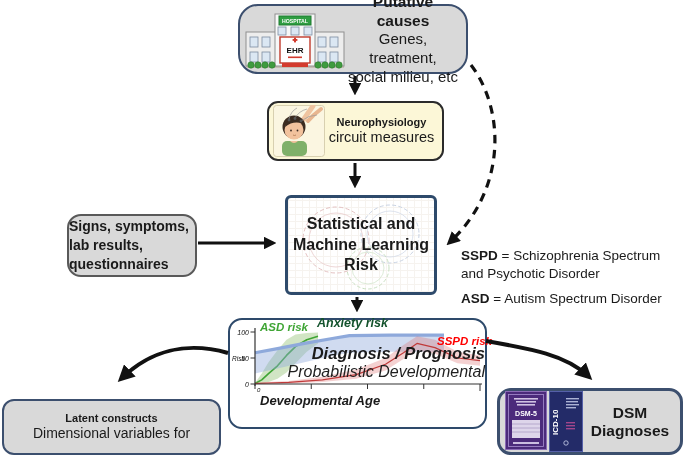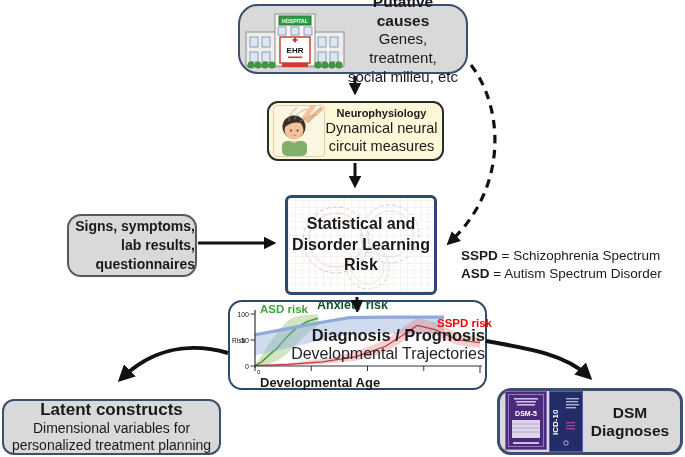--- a/index.html
+++ b/index.html
@@ -18,38 +18,38 @@
   #neuro{left:267px;top:101px;width:177px;height:60px;background:#fcf7d7;border:2px solid #2b2b2b;border-radius:11px;padding:3px 4px;}
   #neuro .txt{flex:1;text-align:center;font-size:14.5px;line-height:1.2;}
   #neuro .title{font-size:11px;font-weight:bold;text-align:center;}
   
   #model{left:285px;top:195px;width:152px;height:100px;background:#fff;border:3px solid #2e4a6b;border-radius:6px;justify-content:center;
     background-image:repeating-linear-gradient(0deg,#f6f3ef 0 1px,transparent 1px 7px),repeating-linear-gradient(90deg,#f6f3ef 0 1px,transparent 1px 7px);}
   #model .txt{position:relative;z-index:2;width:100%;text-align:center;font-size:16px;font-weight:bold;line-height:1.3;}
   #model svg.gears{position:absolute;inset:0;z-index:1;}
   
   #signs{left:67px;top:214px;width:130px;height:63px;border:2px solid #595959;border-radius:14px;justify-content:center;}
-  #signs .txt{width:100%;text-align:right;font-size:14px;font-weight:bold;line-height:1.35;}
+  #signs .txt{width:100%;text-align:left;font-size:14px;font-weight:bold;line-height:1.35;}
   
   #legend{left:461px;top:247px;width:220px;font-size:13.5px;line-height:1.3;}
-  #legend .blk2{}
-  
-  #chartbox{left:228px;top:300px;width:259px;height:90px;background:#fff;border:2.5px solid #2e4a6b;border-radius:14px;}
+  #legend .blk2{margin-top:8px;}
+  
+  #chartbox{left:228px;top:318px;width:259px;height:111px;background:#fff;border:2.5px solid #2e4a6b;border-radius:14px;font-style:italic;}
   #chartbox .overlayTitle{position:absolute;left:0;right:0;top:24px;text-align:right;z-index:5;margin-left:36px;}
   #chartbox .t1{font-size:16.5px;font-weight:bold;}
   #chartbox .t2{font-size:16px;color:#1f1f1f;}
   #chartbox .xlabel{position:absolute;left:30px;right:0;top:73px;text-align:left;font-size:13px;font-weight:bold;z-index:5;}
   .serieslabel{position:absolute;font-size:11.5px;font-weight:bold;z-index:6;white-space:nowrap;}
   #lbl-asd{left:30px;top:1px;}
   #lbl-anx{left:87px;top:-4px;font-size:12.5px;}
   #lbl-sspd{left:207px;top:15px;}
   
   #latent{left:2px;top:399px;width:219px;height:56px;border-radius:12px;justify-content:center;}
   #latent .txt{width:100%;text-align:center;font-size:14px;line-height:1.22;}
-  #latent .title{font-weight:bold;font-size:17px;}
+  #latent .title{font-weight:bold;font-size:11px;}
   
   #dsm{left:497px;top:388px;width:186px;height:67px;border:3px solid #3c4f6e;border-radius:14px;padding:3px;}
   #dsm .label{flex:1;text-align:center;font-size:15.5px;font-weight:bold;}
   .books{display:flex;gap:2px;margin-left:2px;}
   svg{display:block;}
   #arrows{position:absolute;inset:0;z-index:8;pointer-events:none;}
 </style>
 </head>
 <body>
 
@@ -123,52 +123,52 @@
       <g fill="#555">
           <circle cx="16" cy="15" r="1.4"></circle>
           <circle cx="22" cy="13.5" r="1.4"></circle>
           <circle cx="28" cy="16" r="1.4"></circle>
         </g>
       <rect x="9" y="36" width="25" height="15" rx="5" fill="#7fb069"></rect>
       <path d="M17,36 q4,4 8,0" fill="#f2c29d"></path>
     </svg>
     <div class="txt">
       <div class="title">Neurophysiology</div>
-      <div>Dynamical neural</div>
       <div>circuit measures</div>
     </div>
   </div>
 
   <div class="box" id="model">
     <svg class="gears" width="146" height="94" viewBox="0 0 146 94">
       <circle cx="48" cy="42" r="33" fill="none" stroke="#e4c2c2" stroke-width="1" stroke-dasharray="4.2 2.4"></circle>
       <circle cx="48" cy="42" r="27" fill="none" stroke="#e8cccc" stroke-width="0.8"></circle>
       <circle cx="102" cy="36" r="29" fill="none" stroke="#c9d3e3" stroke-width="1" stroke-dasharray="4 2.3"></circle>
       <circle cx="102" cy="36" r="23" fill="none" stroke="#d3dbe8" stroke-width="0.8"></circle>
       <circle cx="80" cy="70" r="21" fill="none" stroke="#c9e0c2" stroke-width="1" stroke-dasharray="3.6 2.2"></circle>
       <circle cx="80" cy="70" r="16" fill="none" stroke="#d4e6ce" stroke-width="0.8"></circle>
     </svg>
     <div class="txt">
       <div>Statistical and</div>
-      <div>Disorder Learning</div>
+      <div>Machine Learning</div>
       <div>Risk</div>
     </div>
   </div>
 
   <div class="box gray" id="signs">
     <div class="txt">
       <div>Signs, symptoms,</div>
       <div>lab results,</div>
       <div>questionnaires</div>
     </div>
   </div>
 
   <div class="abs" id="legend">
     <div>
       <span class="bold">SSPD</span><span> = Schizophrenia Spectrum</span><br>
+      <span>and Psychotic Disorder</span>
     </div>
     <div class="blk2">
       <span class="bold">ASD</span><span> = Autism Spectrum Disorder</span>
     </div>
   </div>
 
   <div class="box" id="chartbox">
     <svg id="traj-svg" width="259" height="95" viewBox="0 0 259 95" style="position:absolute;inset:0;z-index:3;">
         <path d="M25,62.96 L31.75,53.6 L38.5,42.16 L47.5,30.199999999999996 L56.5,19.799999999999997 L65.5,14.600000000000001 L76.75,13.04 L88,12.519999999999996 L88,23.439999999999998 L76.75,31.759999999999998 L65.5,43.2 L56.5,52.56 L47.5,58.8 L38.5,61.92 L31.75,63.48 L25,64 Z" fill="rgba(112,173,71,0.32)" stroke="none"></path>
         <path d="M25,63.48 L31.75,59.84 L38.5,53.6 L47.5,45.8 L56.5,35.4 L65.5,26.560000000000002 L76.75,19.799999999999997 L88,16.159999999999997" fill="none" stroke="#3fa535" stroke-width="1.6" stroke-linejoin="round"></path>
@@ -190,30 +190,29 @@
         <line x1="137.5" y1="64" x2="137.5" y2="69" stroke="#333" stroke-width="1"></line>
         <line x1="193.75" y1="64" x2="193.75" y2="69" stroke="#333" stroke-width="1"></line>
         <line x1="250" y1="64" x2="250" y2="71" stroke="#333" stroke-width="1"></line>
         <text x="27" y="72" font-size="6" fill="#111" font-family="Liberation Sans,sans-serif">0</text>
       </svg>
     <div class="serieslabel" id="lbl-asd" style="color: rgb(63, 165, 53);">ASD risk</div>
     <div class="serieslabel" id="lbl-anx" style="color: #14532d;">Anxiety risk</div>
     <div class="serieslabel" id="lbl-sspd" style="color:#ff0000;">SSPD risk</div>
     <div class="overlayTitle">
       <div class="t1">Diagnosis / Prognosis</div>
-      <div class="t2">Developmental Trajectories</div>
+      <div class="t2">Probabilistic Developmental</div>
     </div>
     <div class="xlabel">Developmental Age</div>
   </div>
 
   <div class="box gray navyb" id="latent">
     <div class="txt">
       <div class="title">Latent constructs</div>
       <div>Dimensional variables for</div>
-      <div>personalized treatment planning</div>
     </div>
   </div>
 
   <div class="box gray" id="dsm">
     <div class="books">
       <svg width="42" height="59" viewBox="0 0 42 59">
         <rect x="0.5" y="0.5" width="41" height="58" fill="#4b2a7b" stroke="#8a6ab5"></rect>
         <rect x="3.5" y="3.5" width="35" height="52" fill="none" stroke="#a98fd0" stroke-width="0.8"></rect>
         <g fill="#e8ddf5" opacity="0.85">
           <rect x="9" y="7" width="24" height="1.6"></rect>

